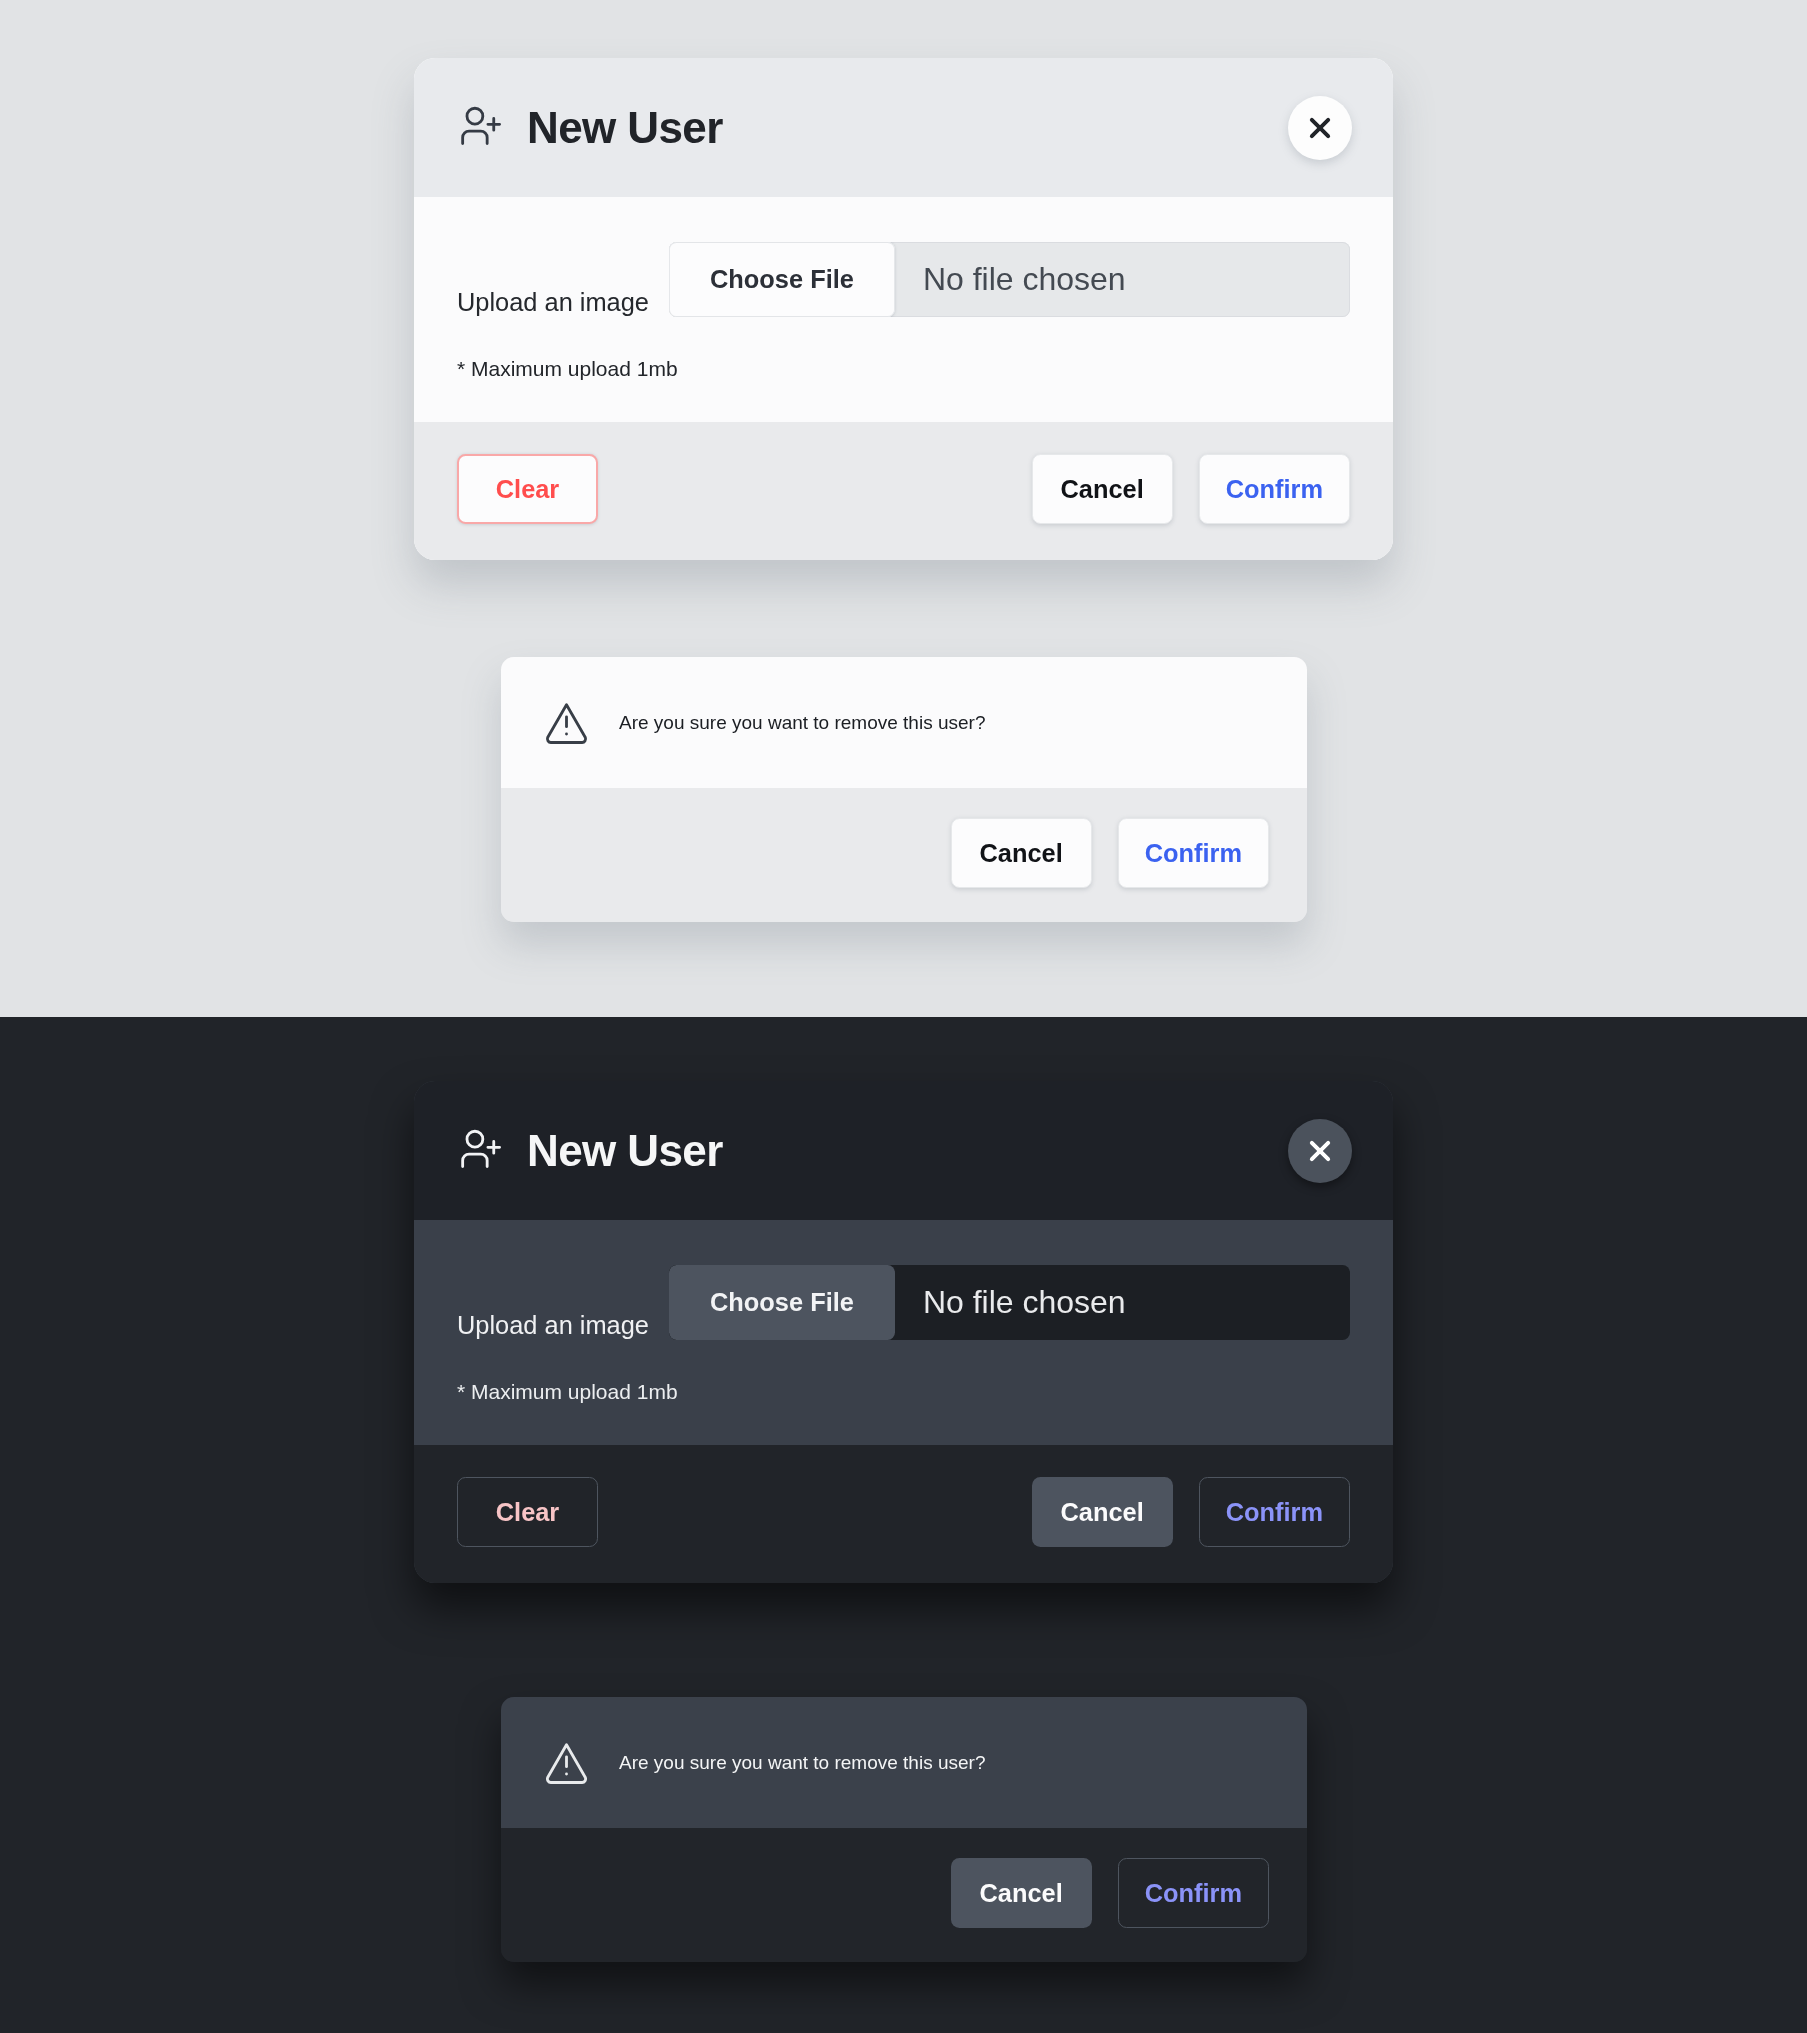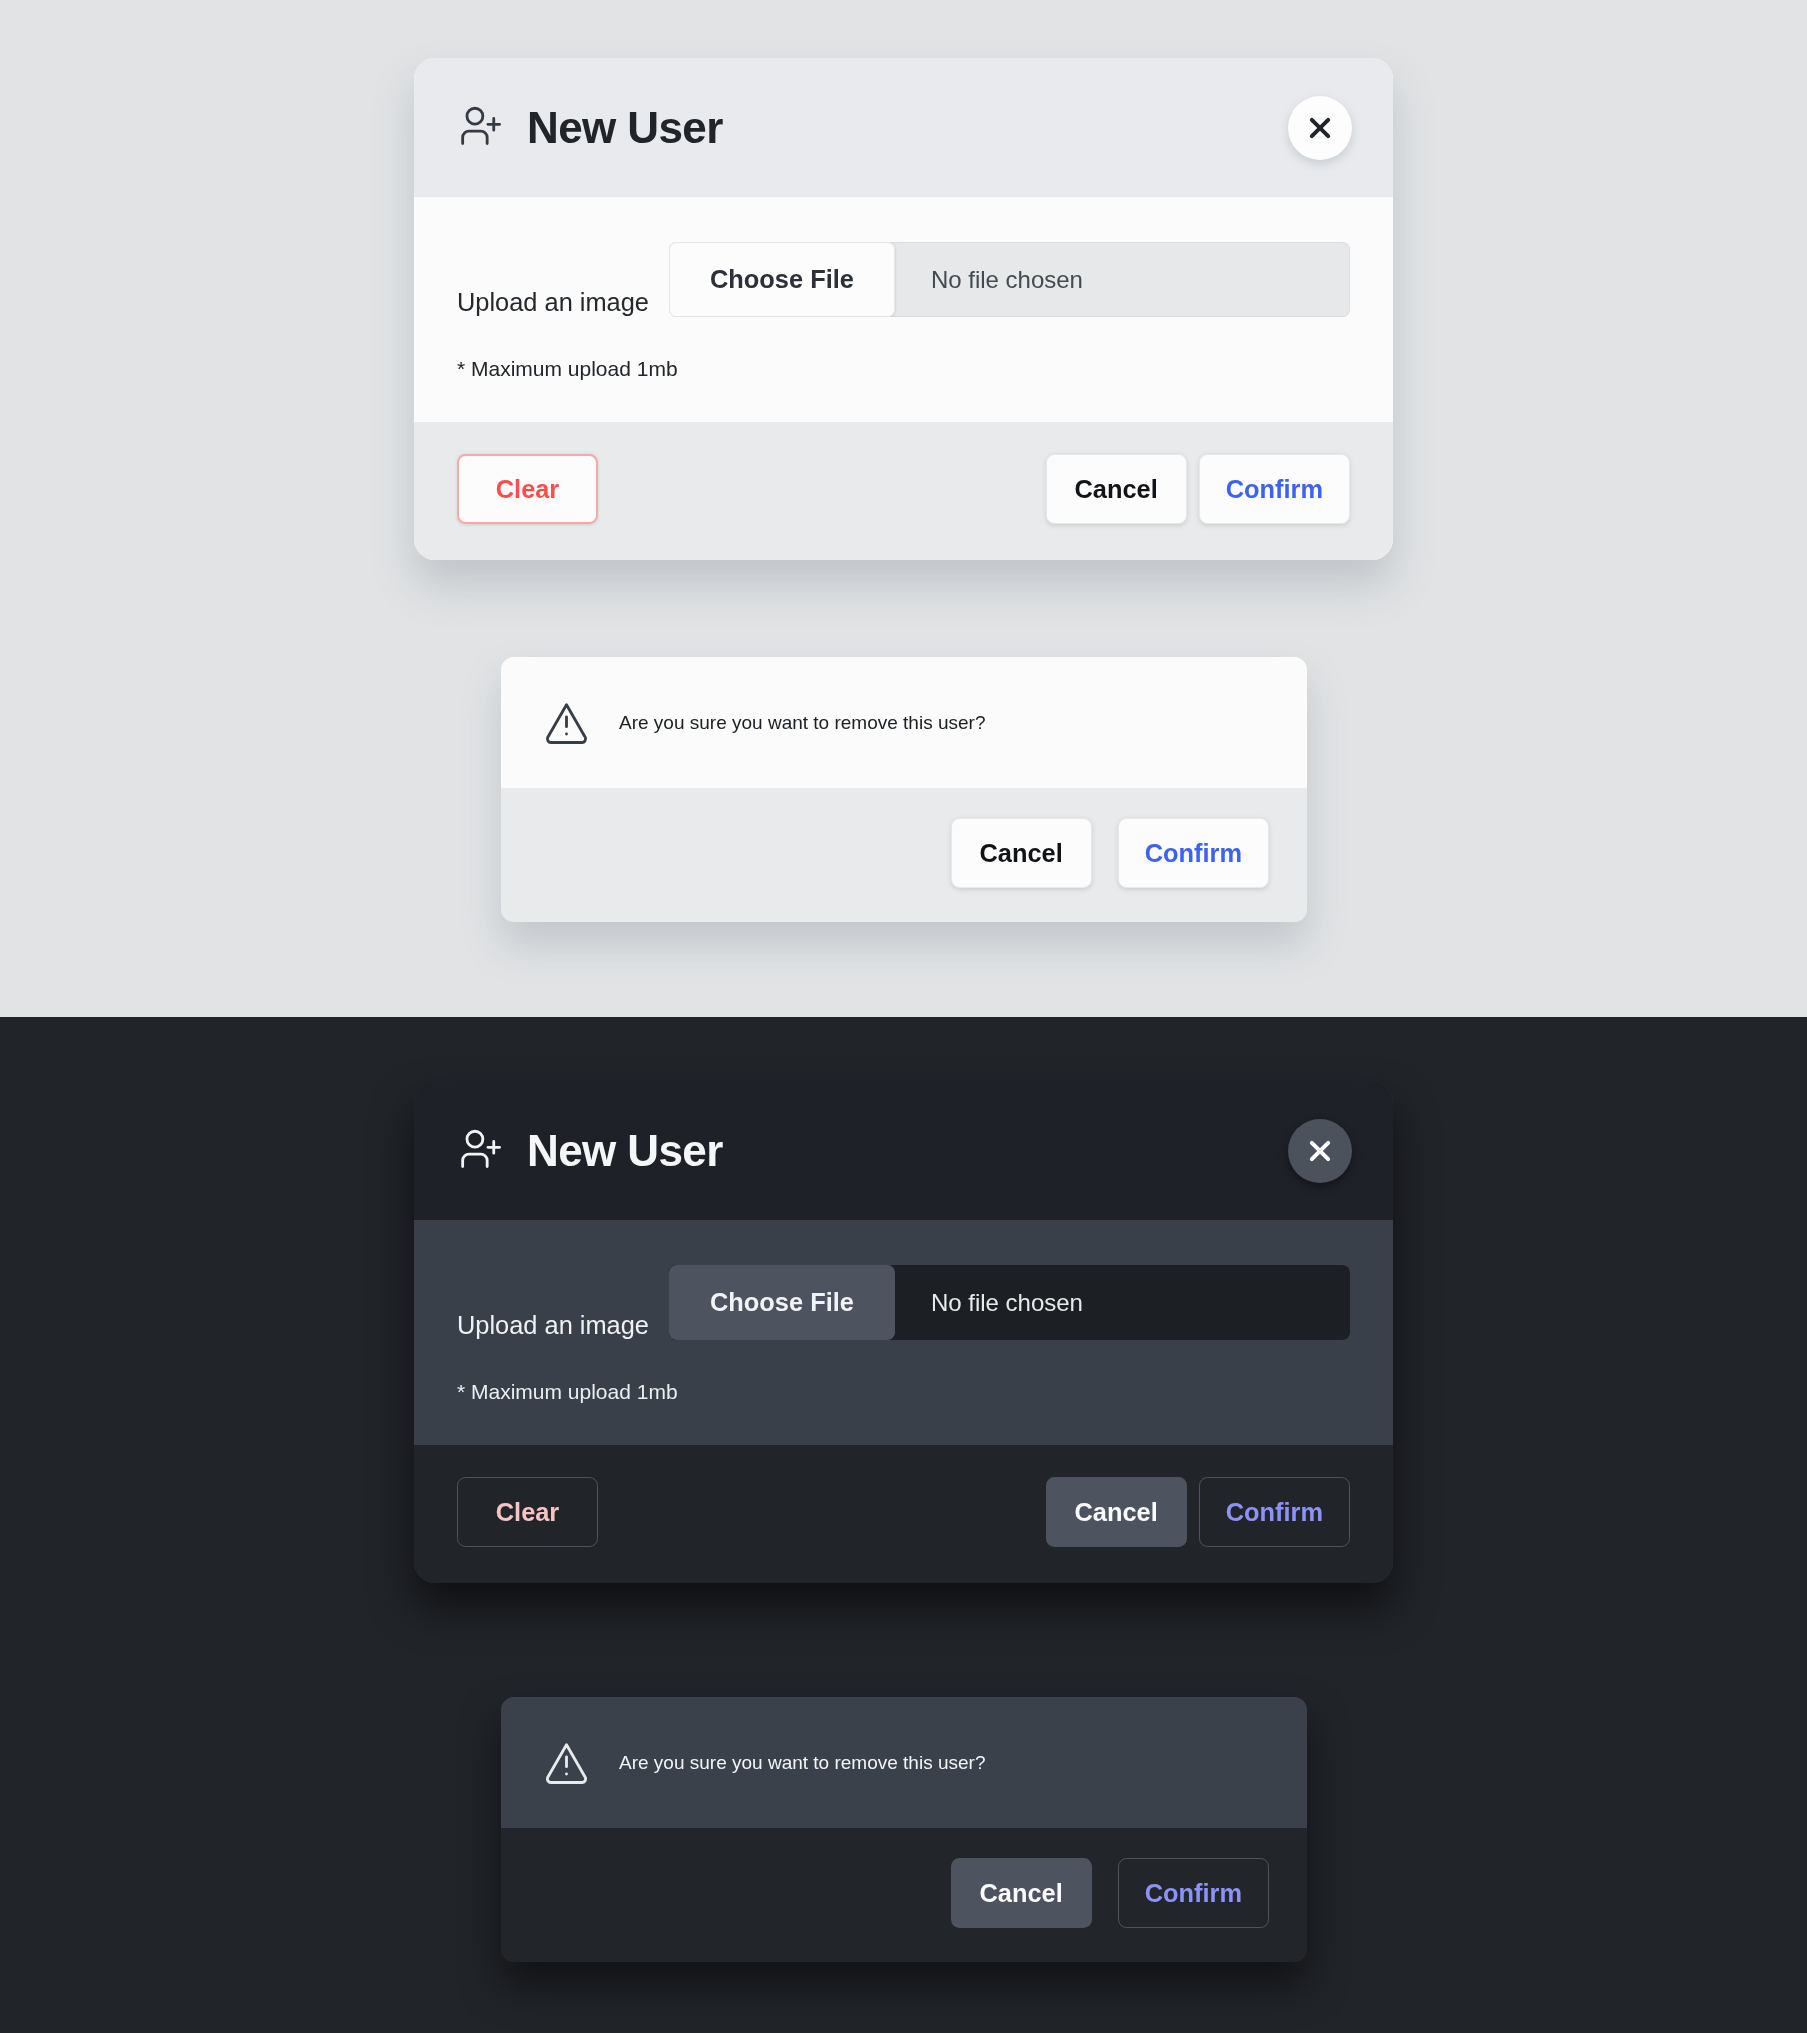--- a/index.html
+++ b/index.html
@@ -164,39 +164,39 @@
     box-shadow: 0 0.9px 2.8px rgba(120,128,140,0.30), inset 0 0 0 0.9px #e3e5e8;
   }
   .dark .choose-file-button {
     background: #4d545f;
     color: #f2f3f5;
   }
 
   .file-name {
     display: flex;
     align-items: center;
-    padding: 0 36px;
-    font-size: 24px;
+    padding: 0 28px;
+    font-size: 32px;
   }
   .light .file-name { color: #444a52; }
   .dark  .file-name { color: #e9eaec; }
 
   .upload-note {
     margin-top: 40px;
     font-size: 21px;
   }
   .light .upload-note { color: #22252a; }
   .dark  .upload-note { color: #eceef0; }
 
   
   .modal-footer {
     display: flex;
     align-items: center;
     padding: 32px 43px 36px 43px;
-    gap: 12px;
+    gap: 26px;
   }
   .light .modal-footer { background: #e9eaec; }
   .dark  .modal-footer { background: #212429; }
 
   .footer-spacer { flex: 1; }
 
   .btn {
     font-family: inherit;
     font-size: 25.4px;
     font-weight: 700;

